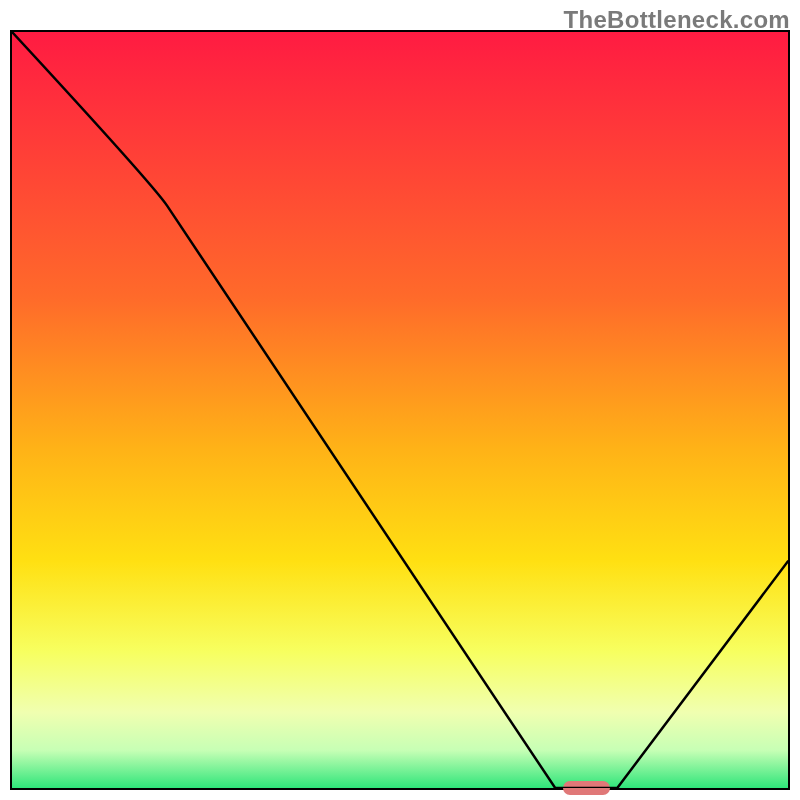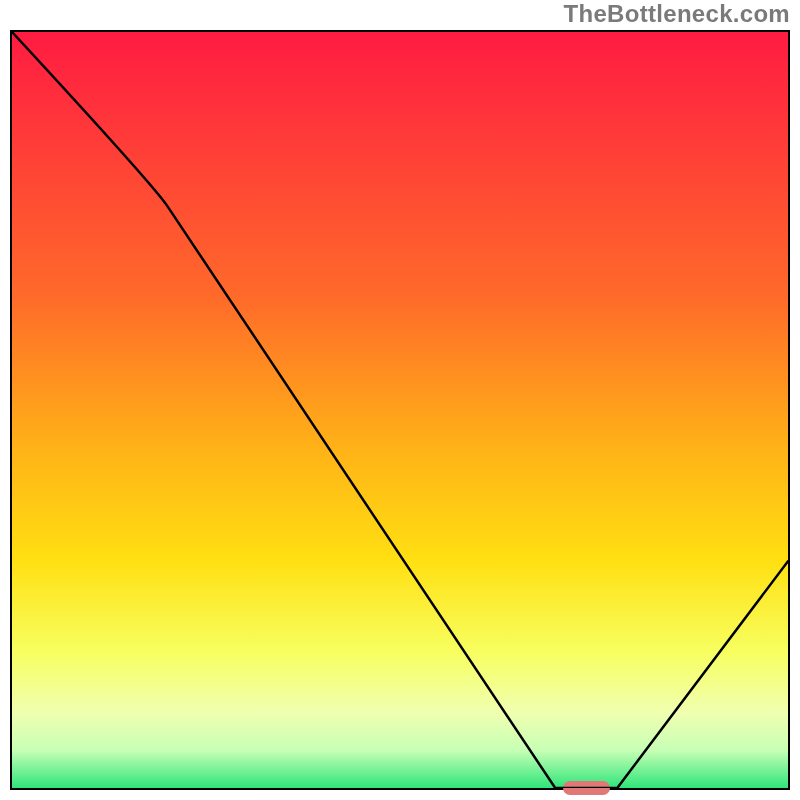--- a/index.html
+++ b/index.html
@@ -1,18 +1,18 @@
 <!DOCTYPE html>
 <html><head>
 <meta charset="utf-8">
 <style>
   html,body{margin:0;padding:0;width:800px;height:800px;overflow:hidden;background:#fff;font-family:Arial,Helvetica,sans-serif}
   .frame{position:absolute;left:10px;top:30px;width:780px;height:760px;border:2px solid #000;box-sizing:border-box}
   .plot{position:absolute;left:0;top:0;width:100%;height:100%}
-  .watermark{position:absolute;top:0;right:10px;font-weight:bold;color:#7a7a7a;font-size:24px;letter-spacing:0.3px}
+  .watermark{position:absolute;top:6px;right:10px;font-weight:bold;color:#7a7a7a;font-size:24px;letter-spacing:0.3px}
   .curve{position:absolute;left:0;top:0;width:100%;height:100%;pointer-events:none}
   .marker{position:absolute;background:#e07878;border-radius:8px}
 </style>
 </head>
 <body>
 
 <div class="watermark">TheBottleneck.com</div>
 
 <div class="frame">
   <svg class="plot" viewBox="0 0 776 756" preserveAspectRatio="none">

